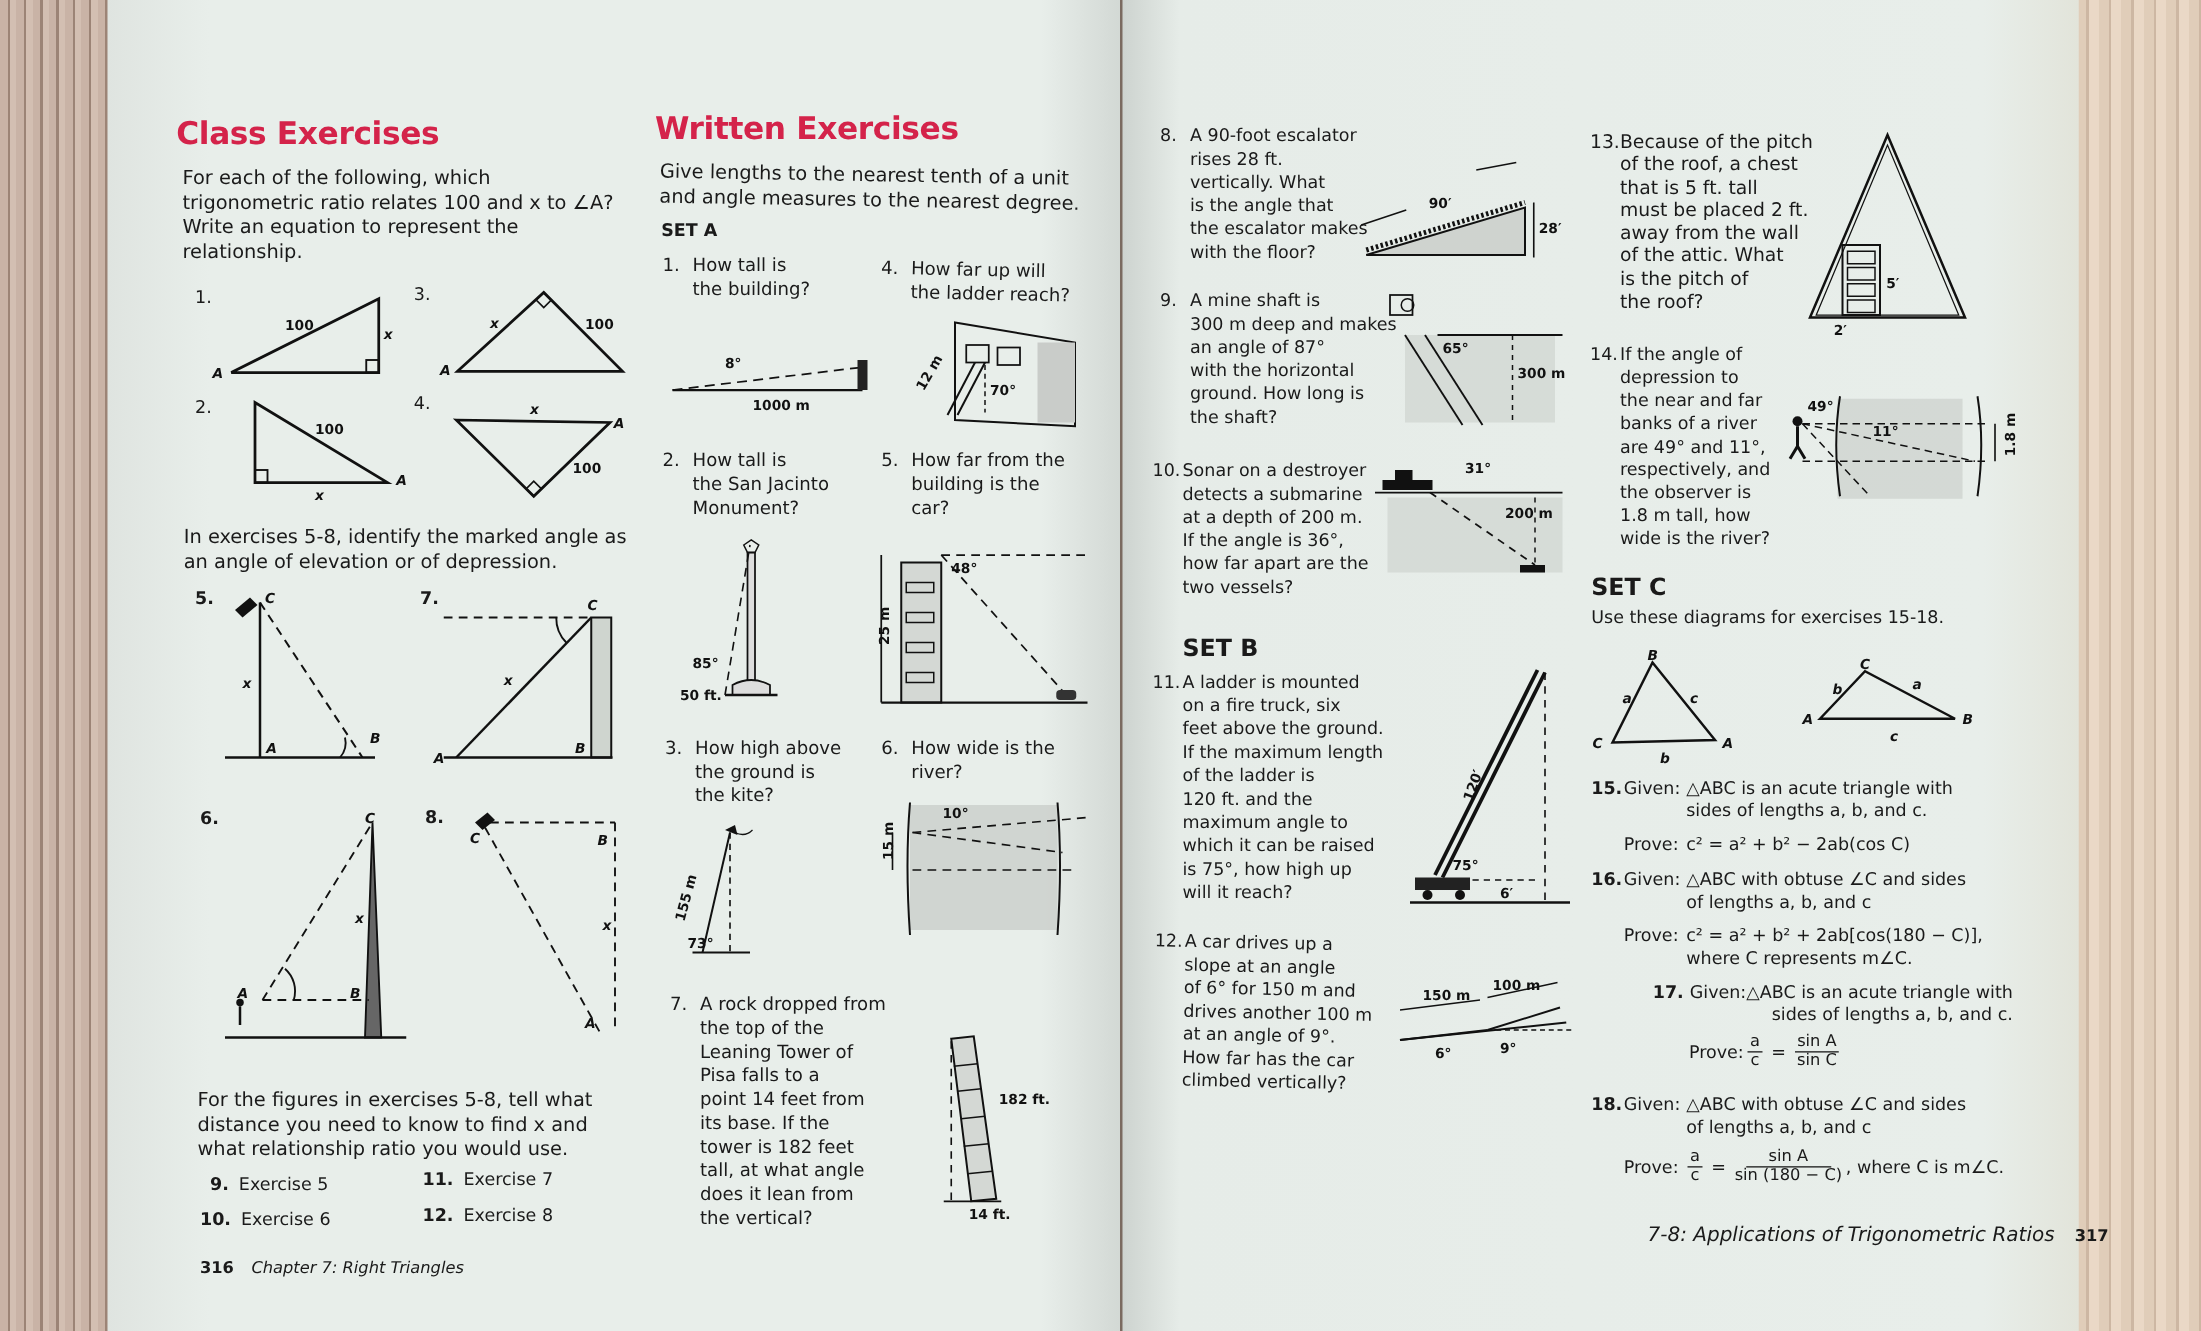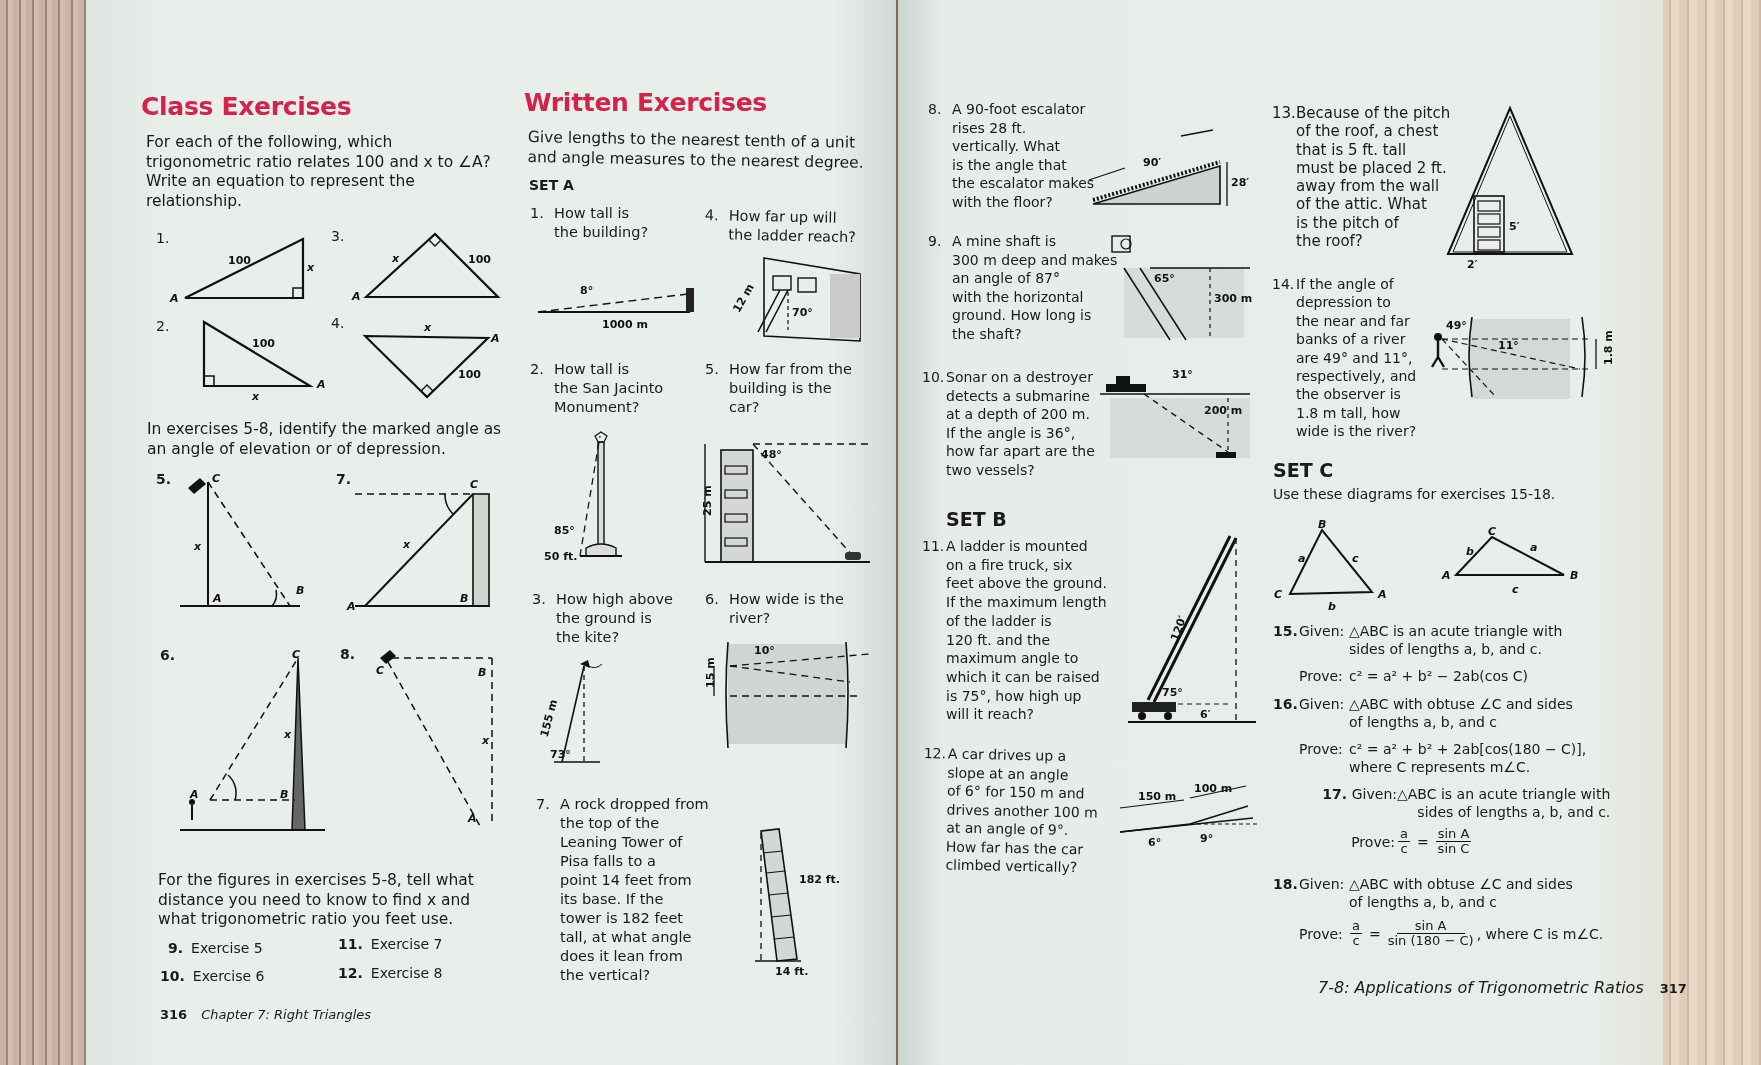--- a/index.html
+++ b/index.html
@@ -133,21 +133,21 @@
   <line x1="18" y1="14" x2="110" y2="178" stroke="#111" stroke-width="1.5" stroke-dasharray="7,5"></line>
   <text x="6" y="26" font-style="italic">C</text>
   <text x="108" y="28" font-style="italic">B</text>
   <text x="112" y="96" font-style="italic">x</text>
   <text x="98" y="174" font-style="italic">A</text>
 </svg>
 
 <div class="abs p" style="left:158px; top:871px;">
   <div>For the figures in exercises 5-8, tell what</div>
   <div>distance you need to know to find x and</div>
-  <div>what trigonometric ratio you feet use.</div>
+  <div>what relationship ratio you would use.</div>
 </div>
 <div class="abs p-sm" style="left:168px; top:939px;"><span class="bold" style="margin-right:8px">9.</span><span>Exercise 5</span></div>
 <div class="abs p-sm" style="left:160px; top:967px;"><span class="bold" style="margin-right:8px">10.</span><span>Exercise 6</span></div>
 <div class="abs p-sm" style="left:338px; top:935px;"><span class="bold" style="margin-right:8px">11.</span><span>Exercise 7</span></div>
 <div class="abs p-sm" style="left:338px; top:964px;"><span class="bold" style="margin-right:8px">12.</span><span>Exercise 8</span></div>
 <div class="abs foot" style="left:160px; top:1007px;"><span class="bold" style="margin-right:14px">316</span><span class="ital">Chapter 7: Right Triangles</span></div>
 
 <div class="abs h-red" style="left:524px; top:88px;">Written Exercises</div>
 <div class="abs p" style="left:528px; top:128px; transform: rotate(1deg); transform-origin:left top;">
   <div>Give lengths to the nearest tenth of a unit</div>

